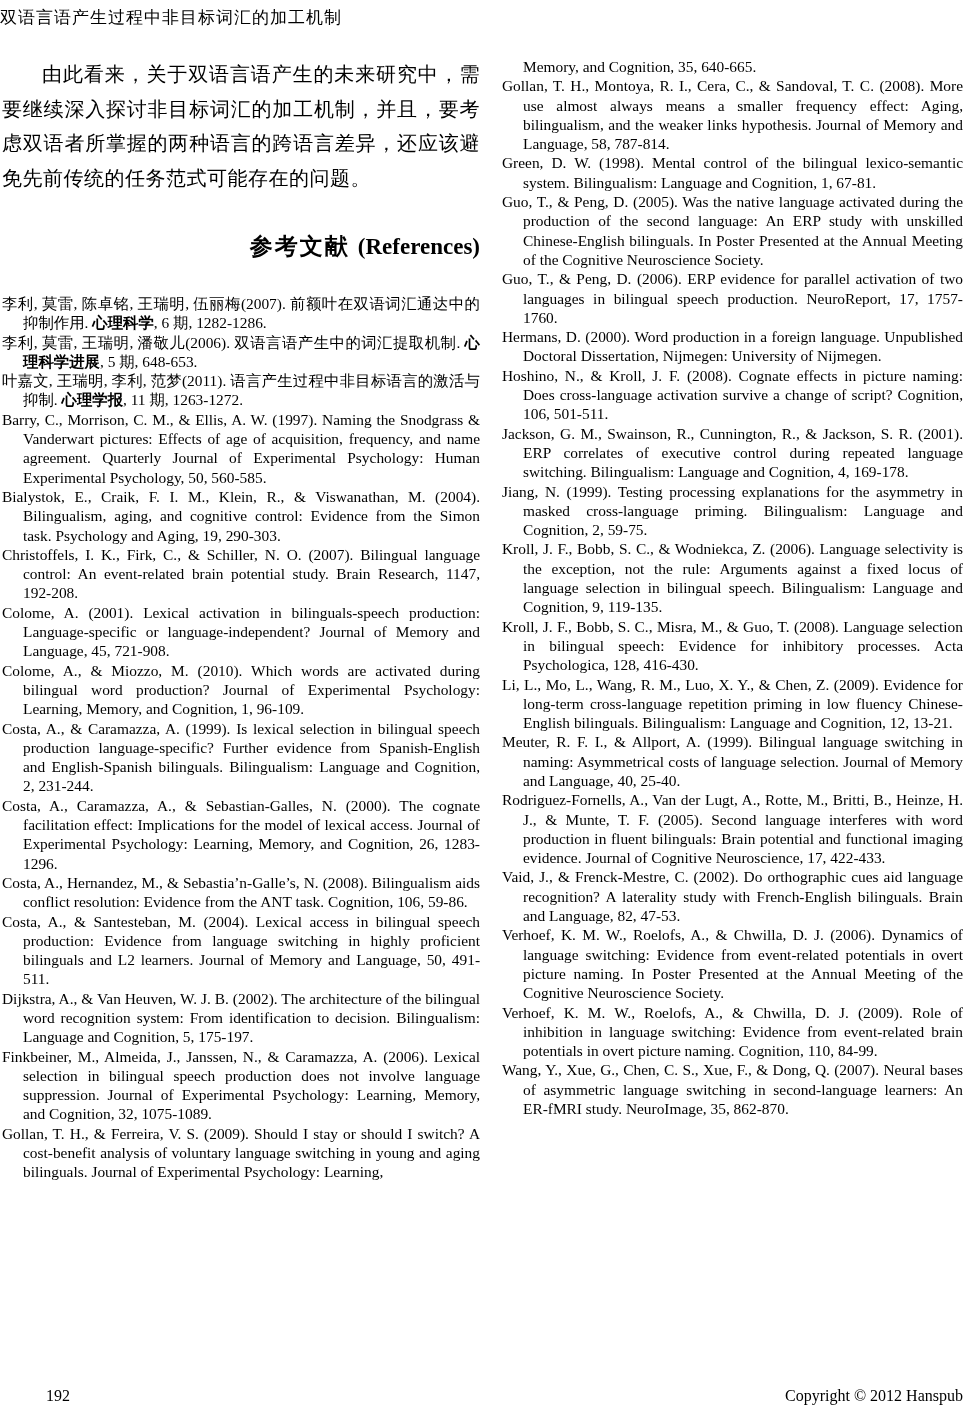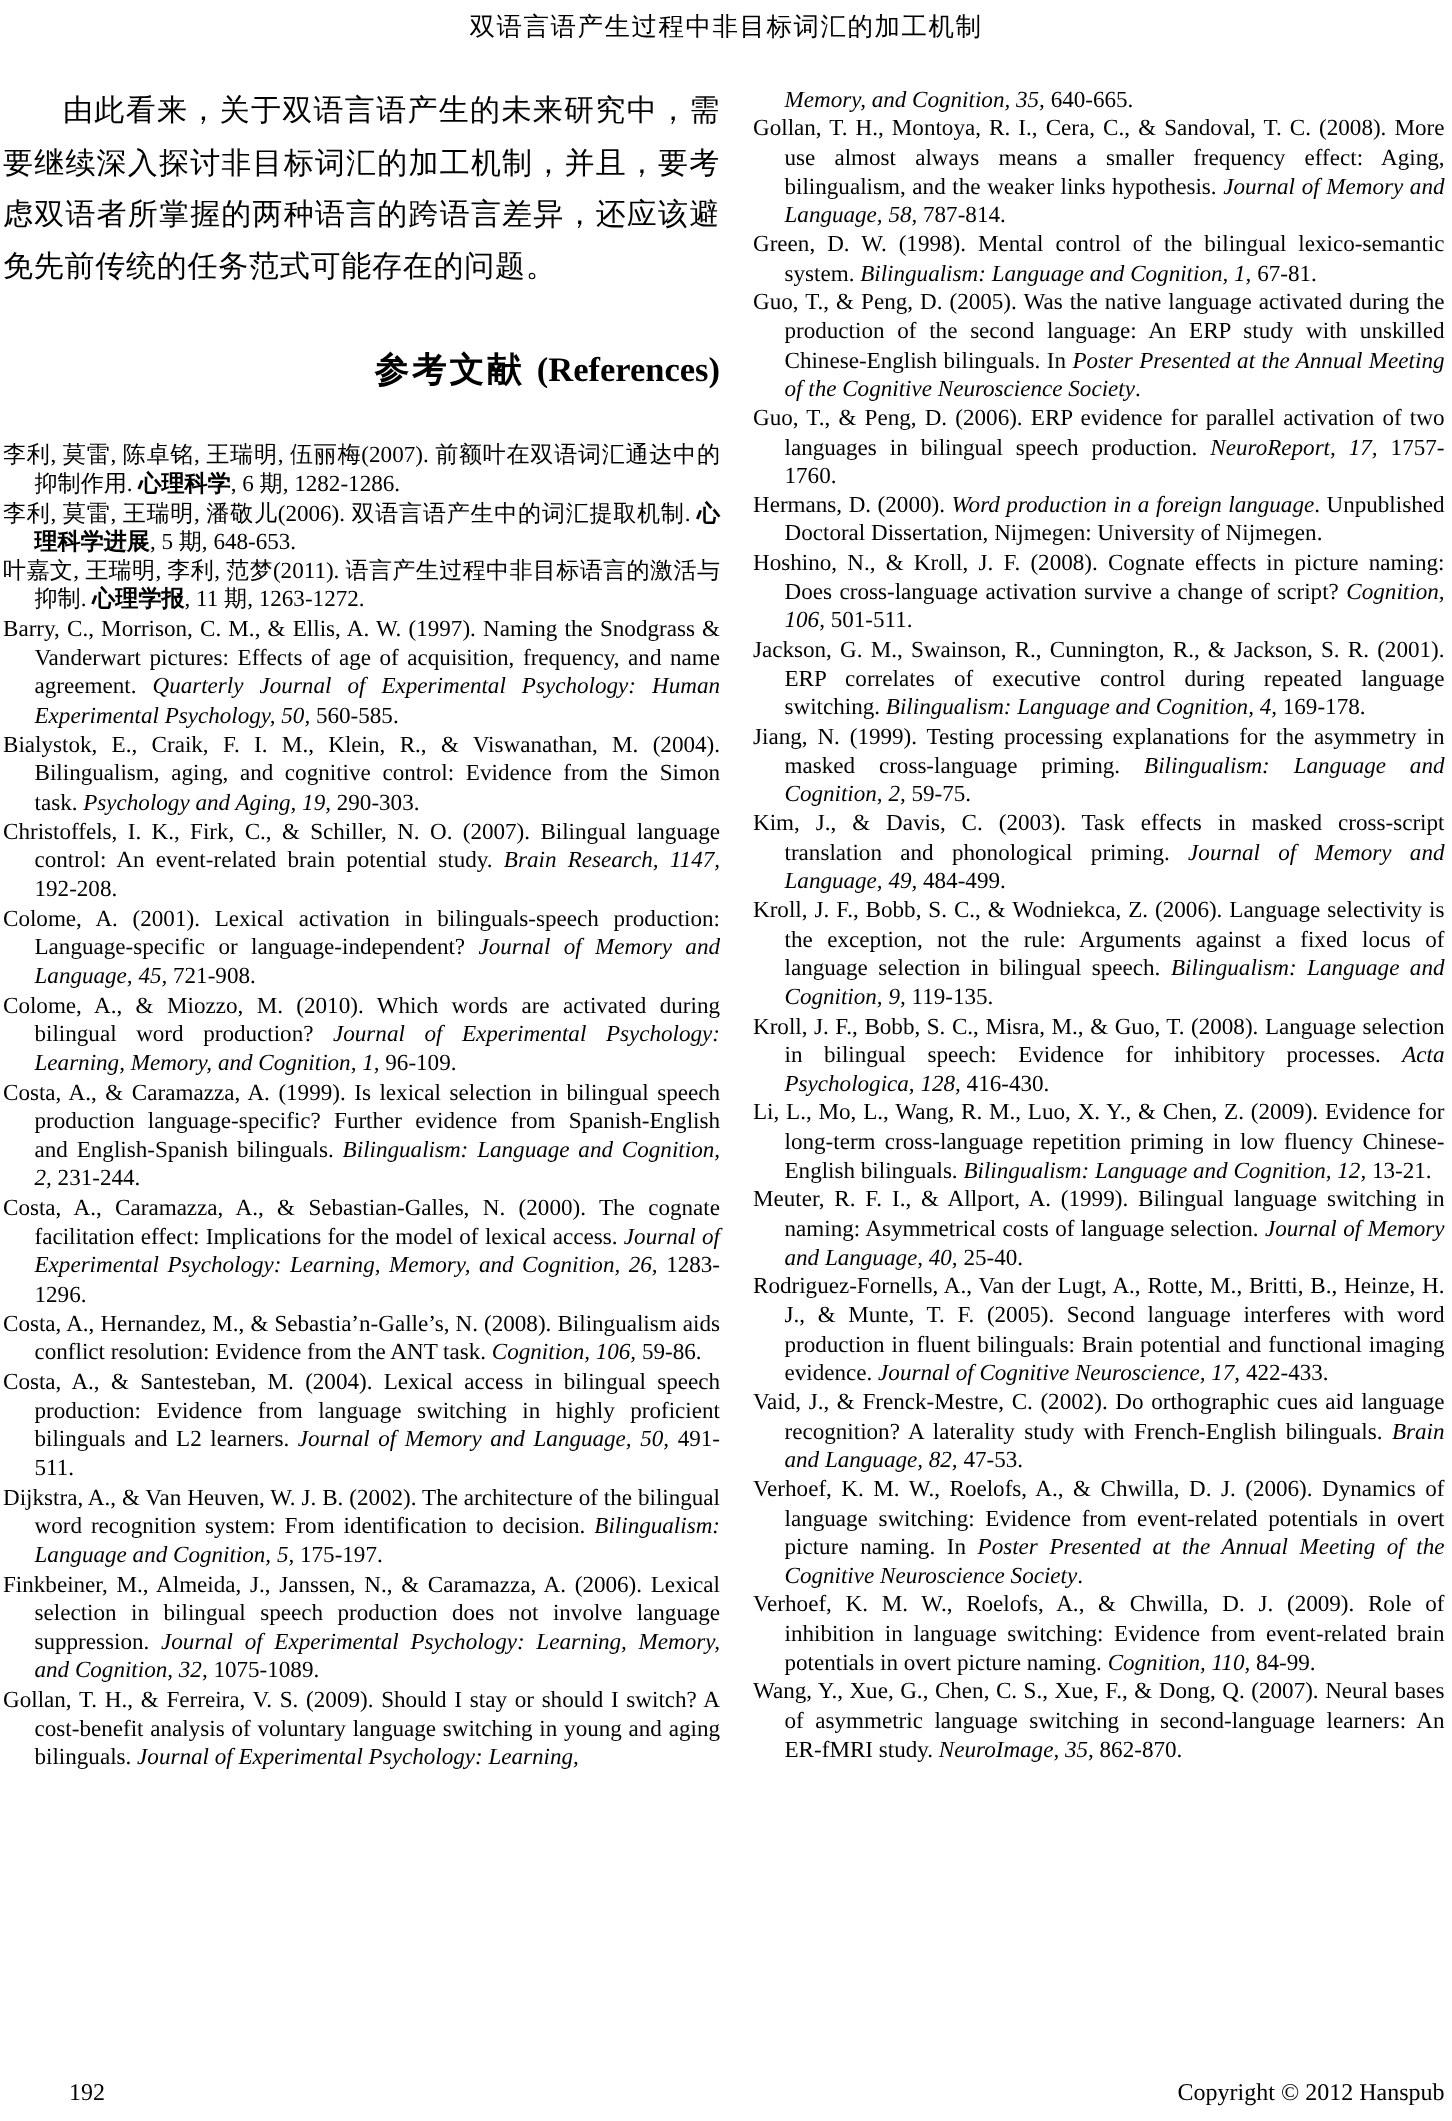--- a/index.html
+++ b/index.html
@@ -5,21 +5,21 @@
   html,body { margin:0; padding:0; background:#ffffff; }
   .page {
     position:relative;
     width:968px; height:1414px;
     background:#ffffff; color:#000000;
     font-family:"Liberation Serif","DejaVu Serif",serif;
     overflow:hidden;
   }
   .running-header {
     position:absolute; top:6px; left:0; right:0;
-    text-align:center; font-size:17px; letter-spacing:1px;
+    font-size:17px; letter-spacing:1px;
   }
   .main {
     position:absolute; top:57px; left:2px; right:5px;
     display:flex; gap:22px;
   }
   .col-left { width:478px; flex:none; }
   .col-right { flex:1; min-width:0; }
   .intro {
     margin:0; font-size:20px; line-height:34.5px;
     text-align:justify; text-indent:2em; letter-spacing:0.5px;
@@ -27,21 +27,21 @@
   .refs-heading { margin:36px 0 0 0; font-size:23px; font-weight:bold;text-align:right; }
   .refs-heading .zh { font-family:"Liberation Sans","DejaVu Sans",sans-serif; letter-spacing:2px; }
   .refs-heading .en { font-family:"Liberation Serif","DejaVu Serif",serif; margin-left:8px; }
   .ref-list { margin-top:32px; }
   .col-right .ref-list { margin-top:0; }
   .ref {
     margin:0; font-size:15.4px; line-height:19.3px;
     text-align:justify; padding-left:21px; text-indent:-21px;
   }
   .ref.cont { text-indent:0; }
-  .it { font-style:italic; }
+  .it { }
   .bd { font-weight:bold; font-family:"Liberation Sans","DejaVu Sans",sans-serif; }
   .footer {
     position:absolute; bottom:9px; left:2px; right:5px;
     display:flex; justify-content:space-between; font-size:16px;margin-left:44px;
   }
 </style>
 </head>
 <body>
 
 <div class="page">
@@ -80,21 +80,20 @@
       <div class="ref-list">
           <p class="ref cont"><span class="it">Memory, and Cognition, 35,</span><span> 640-665.</span></p>
           <p class="ref"><span>Gollan, T. H., Montoya, R. I., Cera, C., &amp; Sandoval, T. C. (2008). More use almost always means a smaller frequency effect: Aging, bilingualism, and the weaker links hypothesis. </span><span class="it">Journal of Memory and Language, 58,</span><span> 787-814.</span></p>
           <p class="ref"><span>Green, D. W. (1998). Mental control of the bilingual lexico-semantic system. </span><span class="it">Bilingualism: Language and Cognition, 1,</span><span> 67-81.</span></p>
           <p class="ref"><span>Guo, T., &amp; Peng, D. (2005). Was the native language activated during the production of the second language: An ERP study with unskilled Chinese-English bilinguals. In </span><span class="it">Poster Presented at the Annual Meeting of the Cognitive Neuroscience Society</span><span>.</span></p>
           <p class="ref"><span>Guo, T., &amp; Peng, D. (2006). ERP evidence for parallel activation of two languages in bilingual speech production. </span><span class="it">NeuroReport, 17,</span><span> 1757-1760.</span></p>
           <p class="ref"><span>Hermans, D. (2000). </span><span class="it">Word production in a foreign language</span><span>. Unpublished Doctoral Dissertation, Nijmegen: University of Nijmegen.</span></p>
           <p class="ref"><span>Hoshino, N., &amp; Kroll, J. F. (2008). Cognate effects in picture naming: Does cross-language activation survive a change of script? </span><span class="it">Cognition, 106,</span><span> 501-511.</span></p>
           <p class="ref"><span>Jackson, G. M., Swainson, R., Cunnington, R., &amp; Jackson, S. R. (2001). ERP correlates of executive control during repeated language switching. </span><span class="it">Bilingualism: Language and Cognition, 4,</span><span> 169-178.</span></p>
           <p class="ref"><span>Jiang, N. (1999). Testing processing explanations for the asymmetry in masked cross-language priming. </span><span class="it">Bilingualism: Language and Cognition, 2,</span><span> 59-75.</span></p>
-          <p class="ref"><span>Kim, J., &amp; Davis, C. (2003). Task effects in masked cross-script translation and phonological priming. </span><span class="it">Journal of Memory and Language, 49,</span><span> 484-499.</span></p>
           <p class="ref"><span>Kroll, J. F., Bobb, S. C., &amp; Wodniekca, Z. (2006). Language selectivity is the exception, not the rule: Arguments against a fixed locus of language selection in bilingual speech. </span><span class="it">Bilingualism: Language and Cognition, 9,</span><span> 119-135.</span></p>
           <p class="ref"><span>Kroll, J. F., Bobb, S. C., Misra, M., &amp; Guo, T. (2008). Language selection in bilingual speech: Evidence for inhibitory processes. </span><span class="it">Acta Psychologica, 128,</span><span> 416-430.</span></p>
           <p class="ref"><span>Li, L., Mo, L., Wang, R. M., Luo, X. Y., &amp; Chen, Z. (2009). Evidence for long-term cross-language repetition priming in low fluency Chinese-English bilinguals. </span><span class="it">Bilingualism: Language and Cognition, 12,</span><span> 13-21.</span></p>
           <p class="ref"><span>Meuter, R. F. I., &amp; Allport, A. (1999). Bilingual language switching in naming: Asymmetrical costs of language selection. </span><span class="it">Journal of Memory and Language, 40,</span><span> 25-40.</span></p>
           <p class="ref"><span>Rodriguez-Fornells, A., Van der Lugt, A., Rotte, M., Britti, B., Heinze, H. J., &amp; Munte, T. F. (2005). Second language interferes with word production in fluent bilinguals: Brain potential and functional imaging evidence. </span><span class="it">Journal of Cognitive Neuroscience, 17,</span><span> 422-433.</span></p>
           <p class="ref"><span>Vaid, J., &amp; Frenck-Mestre, C. (2002). Do orthographic cues aid language recognition? A laterality study with French-English bilinguals. </span><span class="it">Brain and Language, 82,</span><span> 47-53.</span></p>
           <p class="ref"><span>Verhoef, K. M. W., Roelofs, A., &amp; Chwilla, D. J. (2006). Dynamics of language switching: Evidence from event-related potentials in overt picture naming. In </span><span class="it">Poster Presented at the Annual Meeting of the Cognitive Neuroscience Society</span><span>.</span></p>
           <p class="ref"><span>Verhoef, K. M. W., Roelofs, A., &amp; Chwilla, D. J. (2009). Role of inhibition in language switching: Evidence from event-related brain potentials in overt picture naming. </span><span class="it">Cognition, 110,</span><span> 84-99.</span></p>
           <p class="ref"><span>Wang, Y., Xue, G., Chen, C. S., Xue, F., &amp; Dong, Q. (2007). Neural bases of asymmetric language switching in second-language learners: An ER-fMRI study. </span><span class="it">NeuroImage, 35,</span><span> 862-870.</span></p>
         </div>

